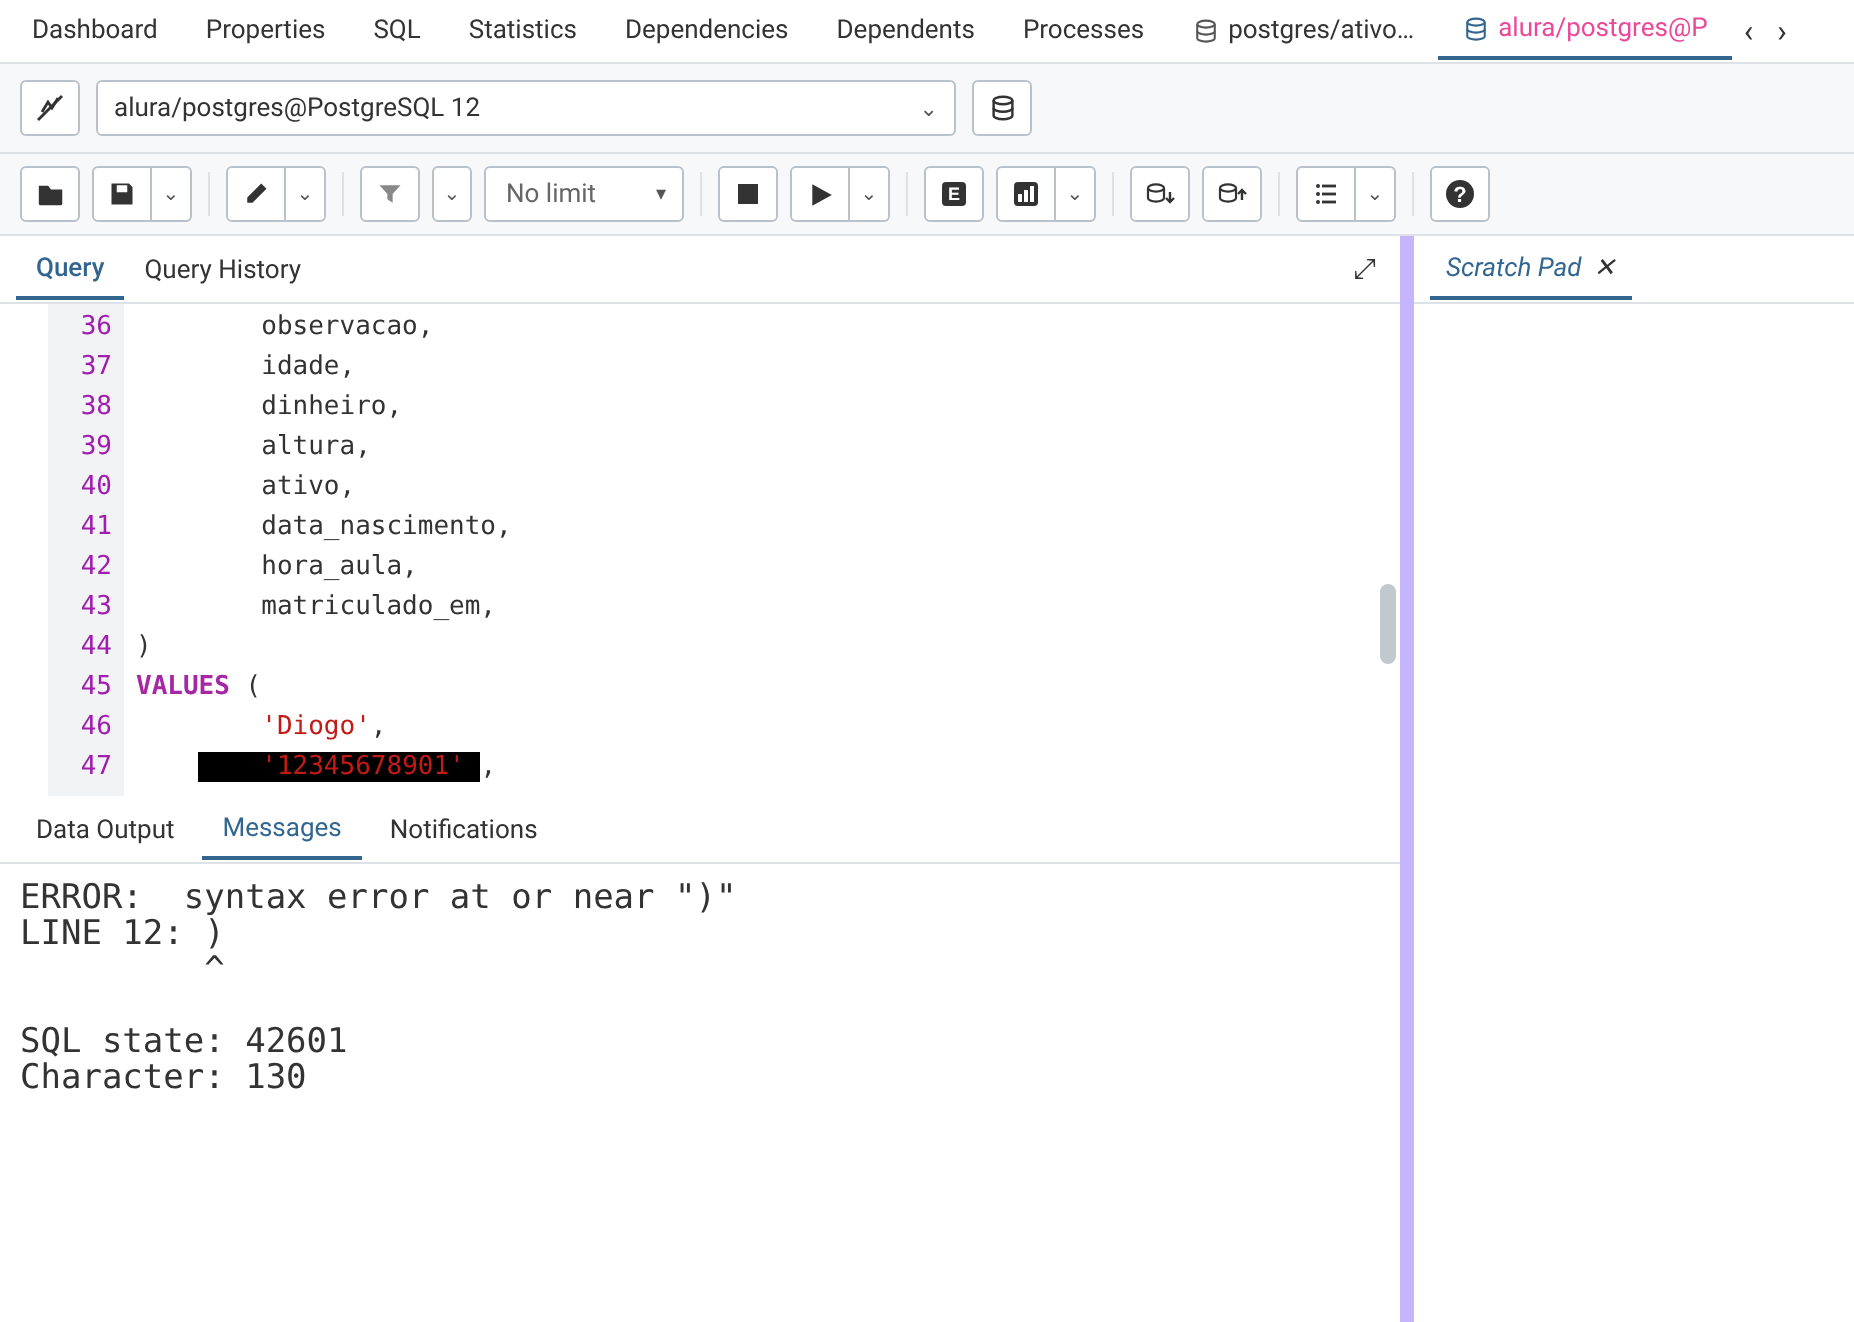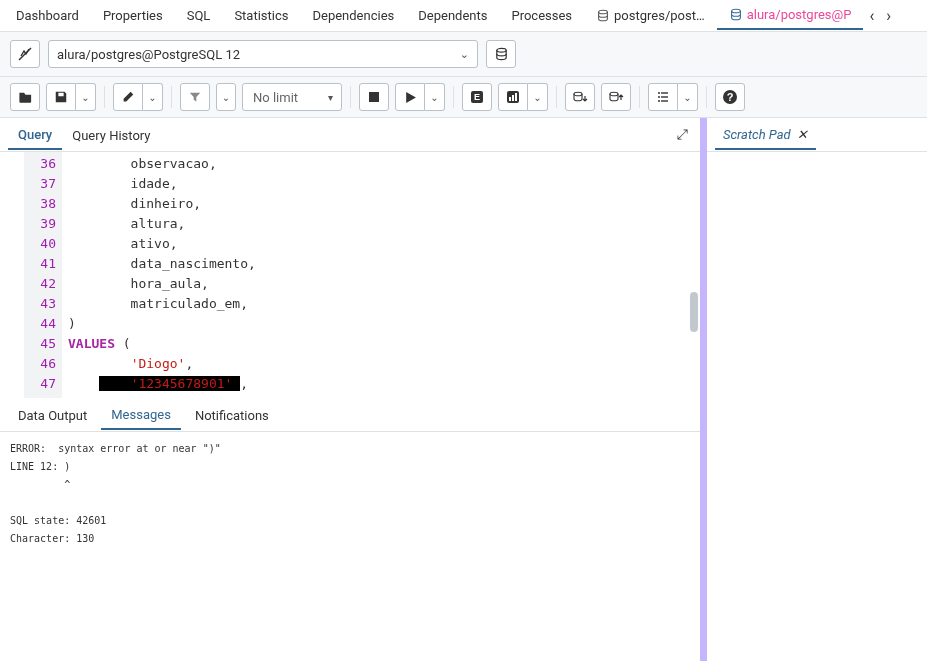--- a/index.html
+++ b/index.html
@@ -40,21 +40,21 @@
   .code { flex:1; padding: 2px 0 2px 6px; white-space: pre; color: #333; overflow:hidden; position:relative; }
   .code .line { height: 20px; }
   .kw { color: #a626a4; font-weight: bold; }
   .str { color: #c41a16; }
   .sel { background: #000000; }
   .vscroll { position:absolute; right:2px; top:140px; width:8px; height:40px; background:#c1c8ce; border-radius:4px; }
 
   .output-tabs { display:flex; align-items:center; height:34px; border-bottom:1px solid #dde2e6; padding:0 8px; gap:4px; }
   .out-tab { padding: 7px 10px 6px; cursor:pointer; color:#333; }
   .out-tab.active { border-bottom: 2px solid #326690; color:#326690; }
-  .messages { font-family: "Menlo","Consolas",monospace; font-size: 10px; line-height: 18px; padding: 8px 10px; color:#333; white-space:pre; flex:1; overflow:auto; }
+  .messages { font-family: "Menlo","Consolas",monospace; font-size: 17px; line-height: 18px; padding: 8px 10px; color:#333; white-space:pre; flex:1; overflow:auto; }
 
   .scratch-tabs { display:flex; align-items:center; height:34px; border-bottom:1px solid #dde2e6; padding:0 8px; }
   .scratch-tab { padding: 7px 8px 6px; border-bottom:2px solid #326690; color:#326690; display:flex; align-items:center; gap:6px; cursor:pointer;font-style:italic; }
   .scratch-close { cursor:pointer; font-size:13px; color:#333; }
   
   svg { display:block; }
 </style>
 </head>
 <body>
 
@@ -81,21 +81,21 @@
       <span>Processes</span>
     </div>
   <div class="top-tab">
     <span class="tab-icon">
         <svg viewBox="0 0 16 16" width="14" height="14">
           <ellipse cx="8" cy="3.5" rx="5" ry="2" fill="none" stroke="#555" stroke-width="1.2"></ellipse>
           <path d="M3 3.5v8c0 1.1 2.24 2 5 2s5-.9 5-2v-8" fill="none" stroke="#555" stroke-width="1.2"></path>
           <path d="M3 7.5c0 1.1 2.24 2 5 2s5-.9 5-2" fill="none" stroke="#555" stroke-width="1.2"></path>
         </svg>
       </span>
-    <span>postgres/post…</span>
+    <span>postgres/ativo…</span>
   </div>
   <div class="top-tab active">
     <span class="tab-icon">
         <svg viewBox="0 0 16 16" width="14" height="14">
           <ellipse cx="8" cy="3.5" rx="5" ry="2" fill="none" stroke="#326690" stroke-width="1.2"></ellipse>
           <path d="M3 3.5v8c0 1.1 2.24 2 5 2s5-.9 5-2v-8" fill="none" stroke="#326690" stroke-width="1.2"></path>
           <path d="M3 7.5c0 1.1 2.24 2 5 2s5-.9 5-2" fill="none" stroke="#326690" stroke-width="1.2"></path>
         </svg>
       </span>
     <span>alura/postgres@P</span>

